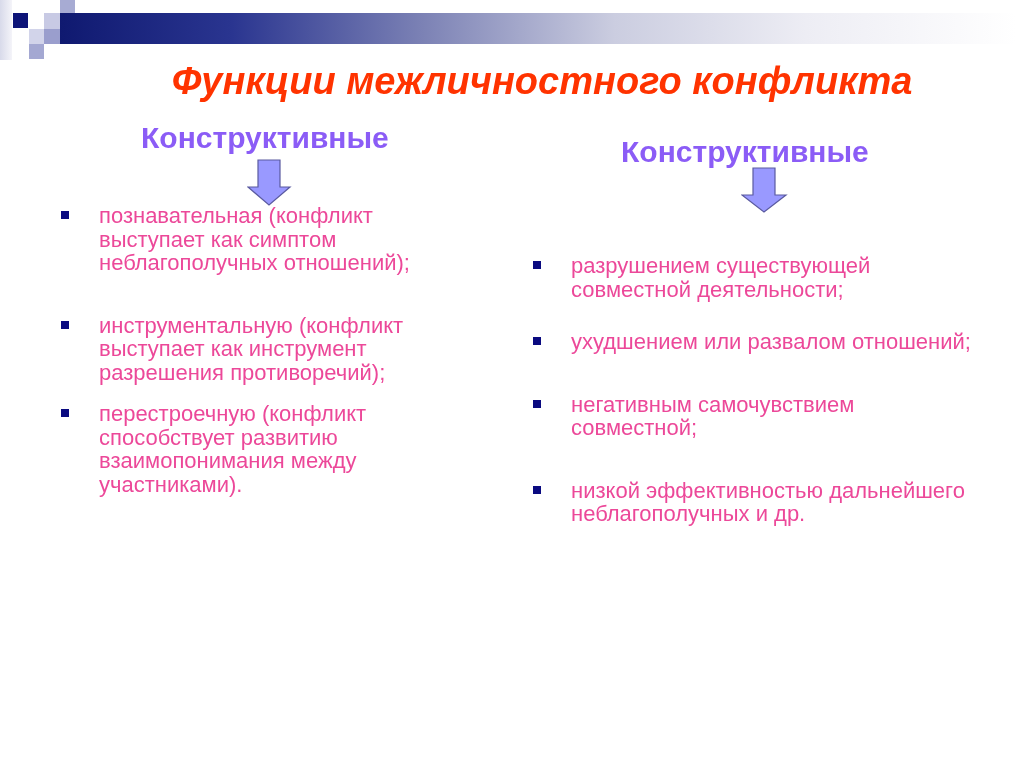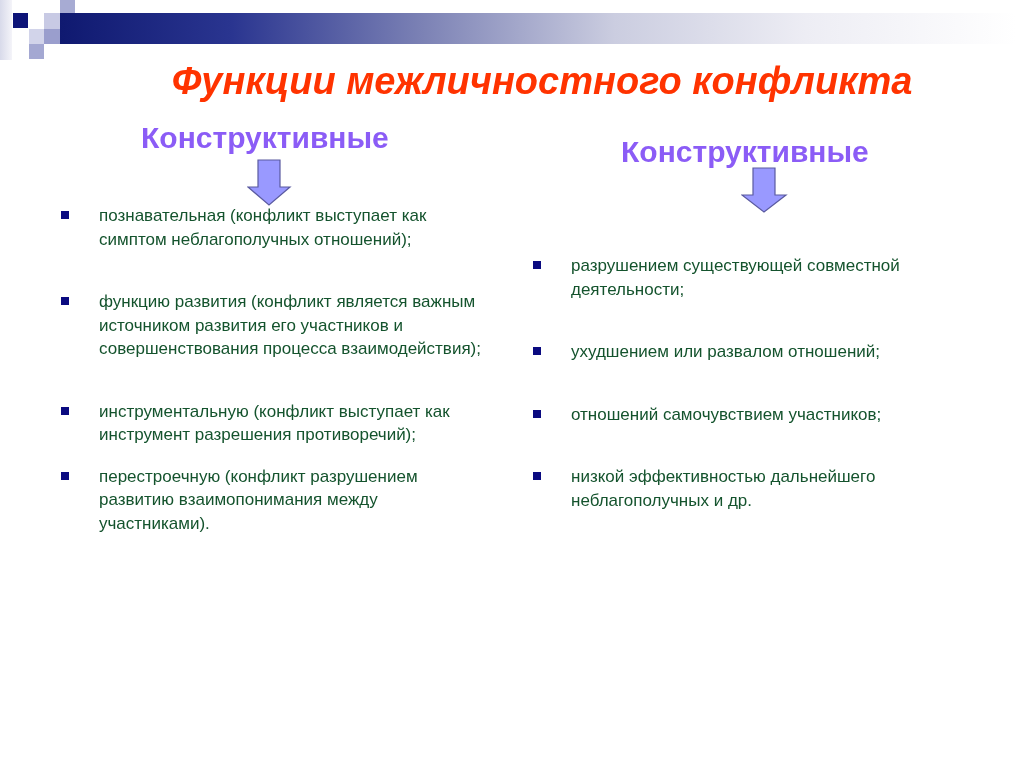--- a/index.html
+++ b/index.html
@@ -53,23 +53,23 @@
     }
     .list {
       position: absolute;
       margin: 0;
       padding: 0;
       list-style: none;
     }
     .list-item {
       position: relative;
       padding-left: 38px;
-      font-size: 17px;
+      font-size: 22px;
       line-height: 23.5px;
-      color: #14532d;
+      color: #ec4899;
     }
     .bullet {
       position: absolute;
       left: 0;
       top: 7px;
       width: 8px;
       height: 8px;
       background: #0a0a80;
     }
   </style>
@@ -96,48 +96,47 @@
   <polygon points="11,1 33,1 33,28 43,28 22,46 1,28 11,28" fill="#9999ff" stroke="#5a5aa0" stroke-width="1.2"></polygon>
 </svg>
 
 <ul class="list" style="left:61px;top:204px;width:420px;">
   <li class="list-item" style="margin-bottom:39px;">
     <span class="bullet"></span>
     <span>познавательная (конфликт выступает как симптом неблагополучных отношений);</span>
   </li>
   <li class="list-item" style="margin-bottom:39px;">
     <span class="bullet"></span>
-    <span>функцию развития (конфликт является важным источником развития его участников и совершенствования процесса взаимодействия);</span>
   </li>
   <li class="list-item" style="margin-bottom:18px;">
     <span class="bullet"></span>
     <span>инструментальную (конфликт выступает как инструмент разрешения противоречий);</span>
   </li>
   <li class="list-item">
     <span class="bullet"></span>
-    <span>перестроечную (конфликт разрушением развитию взаимопонимания между участниками).</span>
+    <span>перестроечную (конфликт способствует развитию взаимопонимания между участниками).</span>
   </li>
 </ul>
 
 <h2 class="col-heading" style="left:617px;top:131px;">Конструктивные</h2>
 
 <svg class="arrow" style="left:741px;top:167px;" width="47" height="47" viewBox="0 0 47 47">
   <polygon points="12,1 34,1 34,28 45,28 23,45 1,28 12,28" fill="#9999ff" stroke="#5a5aa0" stroke-width="1.2"></polygon>
 </svg>
 
 <ul class="list" style="left:533px;top:254px;width:440px;">
-  <li class="list-item" style="margin-bottom:39px;">
+  <li class="list-item" style="margin-bottom:29px;">
     <span class="bullet"></span>
     <span>разрушением существующей совместной деятельности;</span>
   </li>
   <li class="list-item" style="margin-bottom:39px;">
     <span class="bullet"></span>
     <span>ухудшением или развалом отношений;</span>
   </li>
   <li class="list-item" style="margin-bottom:39px;">
     <span class="bullet"></span>
-    <span>отношений самочувствием участников;</span>
+    <span>негативным самочувствием совместной;</span>
   </li>
   <li class="list-item">
     <span class="bullet"></span>
     <span>низкой эффективностью дальнейшего неблагополучных и др.</span>
   </li>
 </ul>
 
 </body></html>

